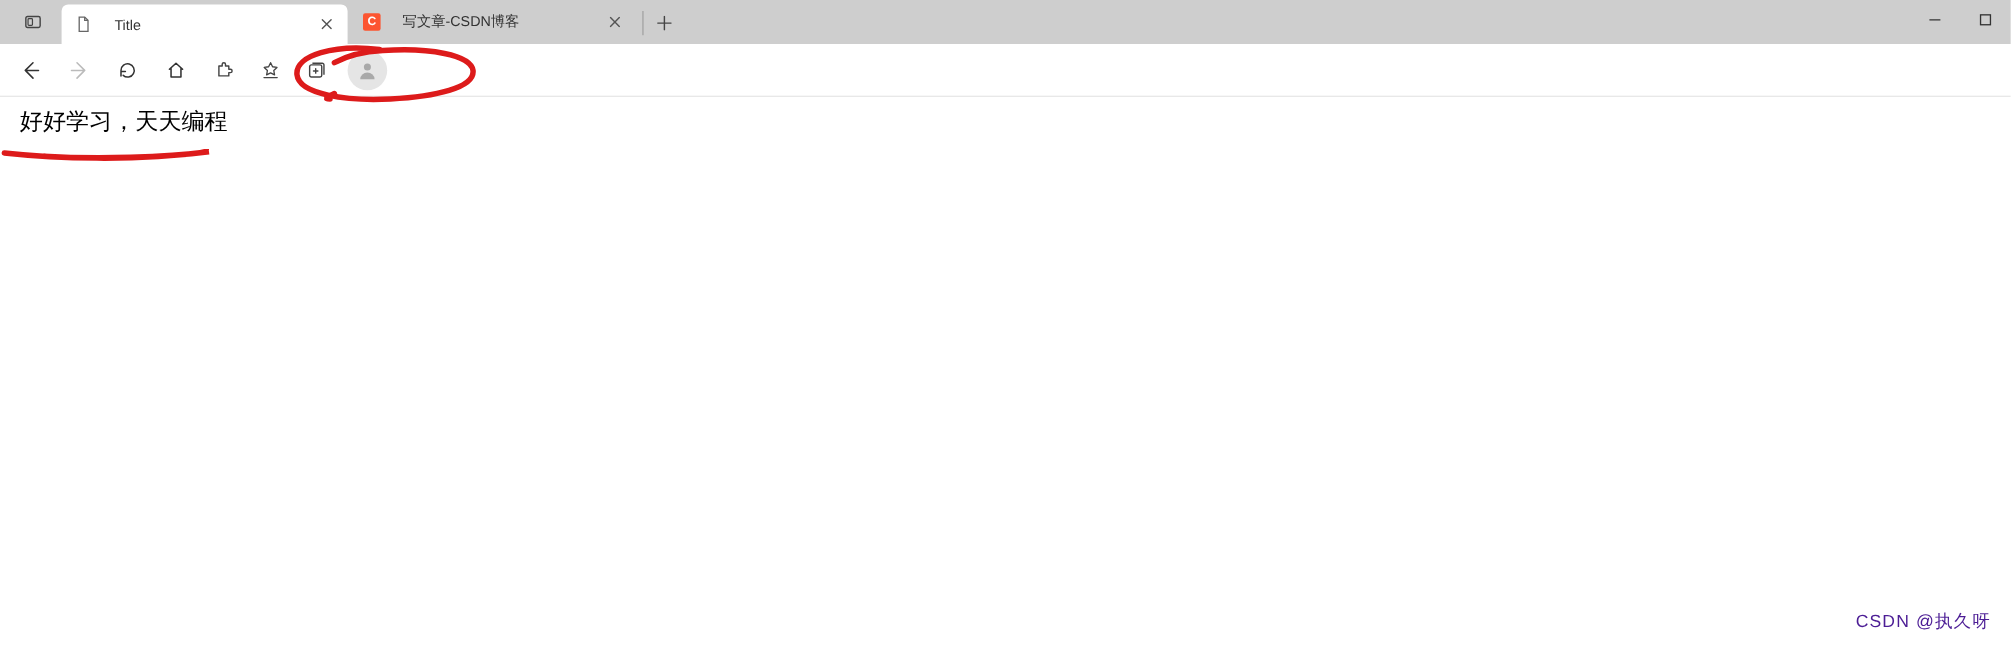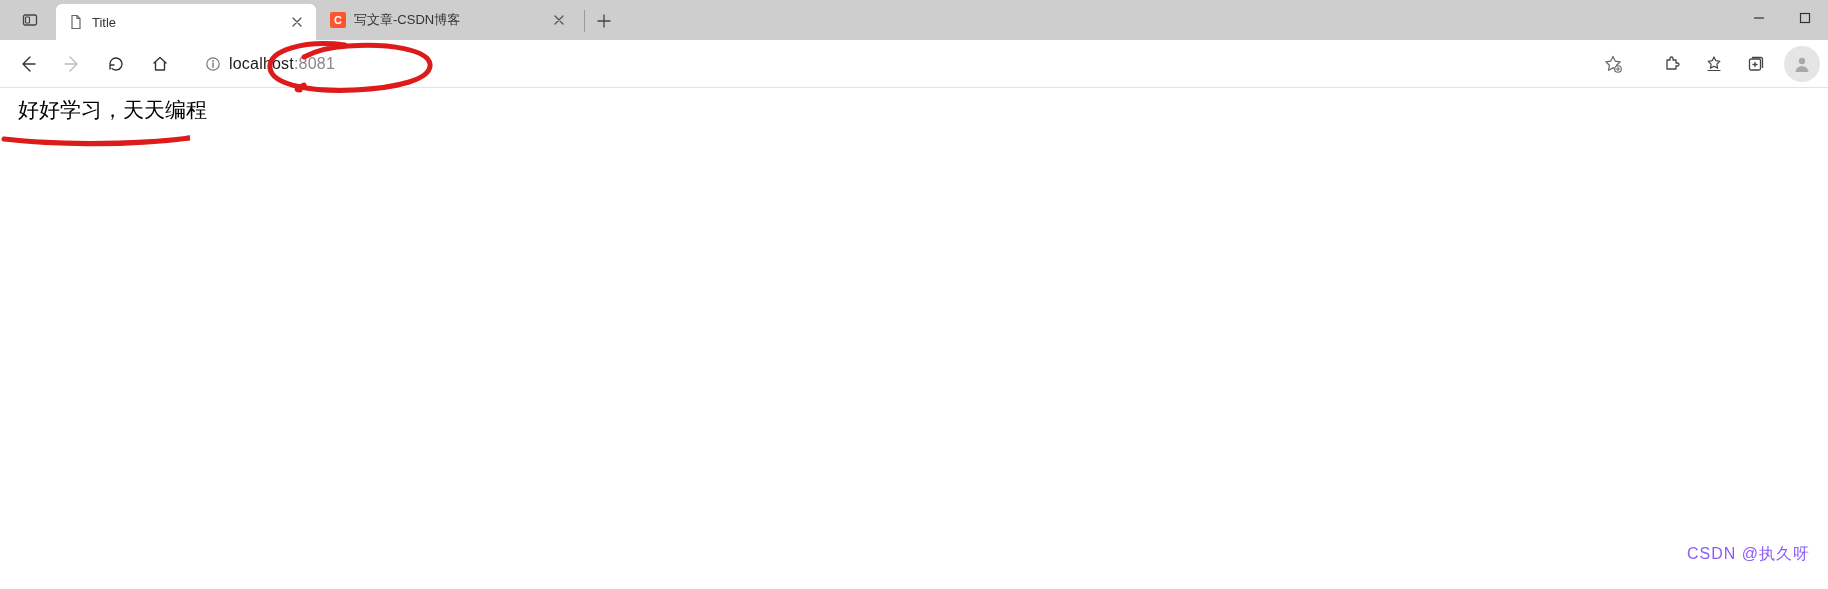--- a/index.html
+++ b/index.html
@@ -29,21 +29,21 @@
       display: flex;
       align-items: center;
       justify-content: center;
       border-radius: 4px;
     }
     .tab {
       height: 36px;
       display: flex;
       align-items: center;
       padding: 0 10px 0 12px;
-      gap: 8px;
+      gap: 20px;
       font-size: 13px;
       color: #333;
       border-radius: 6px 6px 0 0;
       margin-right: 2px;
       min-width: 260px;
       max-width: 280px;
     }
     .tab.active {
       background: #ffffff;
       margin-bottom: 0;
@@ -192,23 +192,23 @@
     }
     .annotation-underline {
       position: absolute;
       left: 0;
       top: 132px;
       pointer-events: none;
     }
     .watermark {
       position: absolute;
       right: 18px;
-      bottom: 24px;
+      bottom: 13px;
       font-size: 16px;
-      color: #8b5cf6;
+      color: #4c1d95;
       letter-spacing: 1px;
       text-align: right;
     }
     svg { display: block; }
   </style>
 </head>
 <body>
 
 <div class="title-bar">
   <div class="tab-manager-btn">
@@ -279,38 +279,20 @@
       <path d="M3 9 a6 6 0 1 1 2 4.5" fill="none" stroke="#333" stroke-width="1.4" stroke-linecap="round"></path>
       <path d="M3 14 v-4 h4" fill="none" stroke="#333" stroke-width="1.4" stroke-linecap="round" stroke-linejoin="round"></path>
     </svg>
   </div>
   <div class="nav-btn">
     <svg width="18" height="18" viewBox="0 0 18 18">
       <path d="M3 8 L9 2.5 L15 8 M4.5 7 v8 h9 v-8" fill="none" stroke="#333" stroke-width="1.4" stroke-linecap="round" stroke-linejoin="round"></path>
     </svg>
   </div>
 
-  <div class="address-bar">
-    <svg width="16" height="16" viewBox="0 0 16 16">
-      <circle cx="8" cy="8" r="6.2" fill="none" stroke="#777" stroke-width="1.2"></circle>
-      <circle cx="8" cy="5" r="0.9" fill="#777"></circle>
-      <path d="M8 7.2 v4" stroke="#777" stroke-width="1.4" stroke-linecap="round"></path>
-    </svg>
-    <span class="url-text">
-      <span>localhost</span><span class="url-port">:8081</span>
-    </span>
-    <div style="flex:1"></div>
-    <div class="tool-btn" style="width:28px;">
-      <svg width="18" height="18" viewBox="0 0 18 18">
-        <path d="M9 1.5 l2.2 4.6 5 .7 -3.6 3.5 .9 5 -4.5-2.4 -4.5 2.4 .9-5 -3.6-3.5 5-.7 z" fill="none" stroke="#666" stroke-width="1.2" stroke-linejoin="round"></path>
-        <circle cx="14" cy="14" r="3.3" fill="#fff" stroke="#666" stroke-width="1.1"></circle>
-        <path d="M14 12.3 v3.4 M12.3 14 h3.4" stroke="#666" stroke-width="1.1" stroke-linecap="round"></path>
-      </svg>
-    </div>
-  </div>
 
   <div class="toolbar-right">
     <div class="tool-btn">
       <svg width="18" height="18" viewBox="0 0 18 18">
         <path d="M4 5 h3 v-1.5 a1.5 1.5 0 0 1 3 0 V5 h3 v3 h1.5 a1.5 1.5 0 0 1 0 3 H13 v3 H4 z" fill="none" stroke="#444" stroke-width="1.3" stroke-linejoin="round"></path>
       </svg>
     </div>
     <div class="tool-btn">
       <svg width="18" height="18" viewBox="0 0 18 18">
         <path d="M9 2 l1.8 3.7 4 .6 -2.9 2.8 .7 4 -3.6-1.9 -3.6 1.9 .7-4 -2.9-2.8 4-.6 z" fill="none" stroke="#444" stroke-width="1.2" stroke-linejoin="round"></path>

